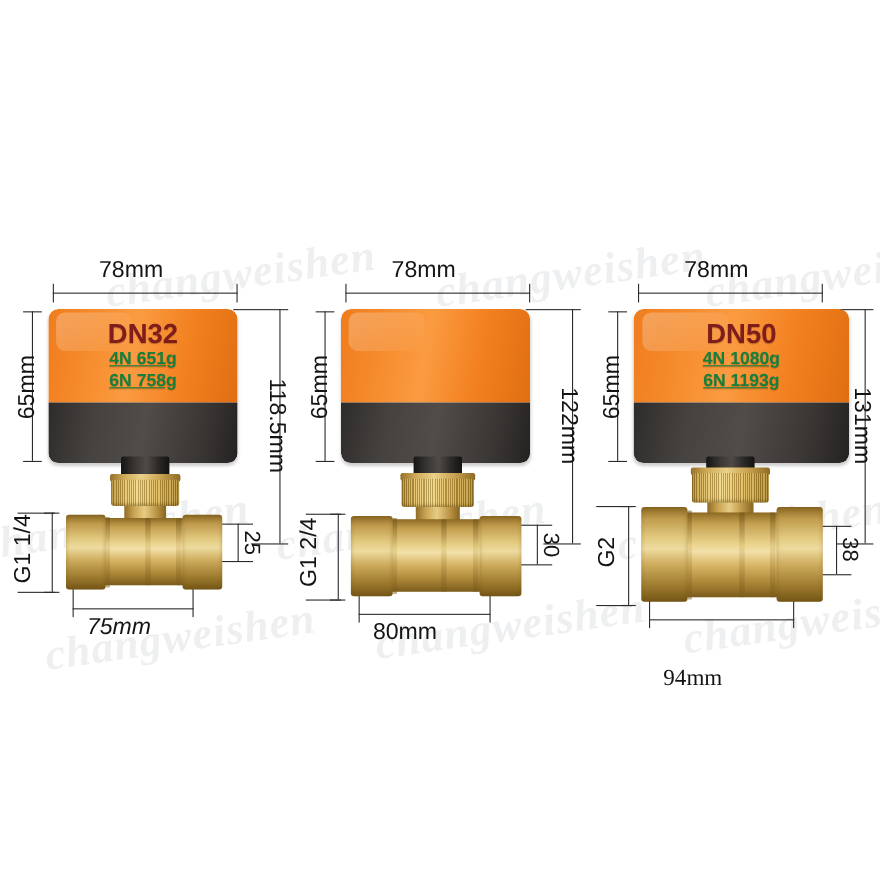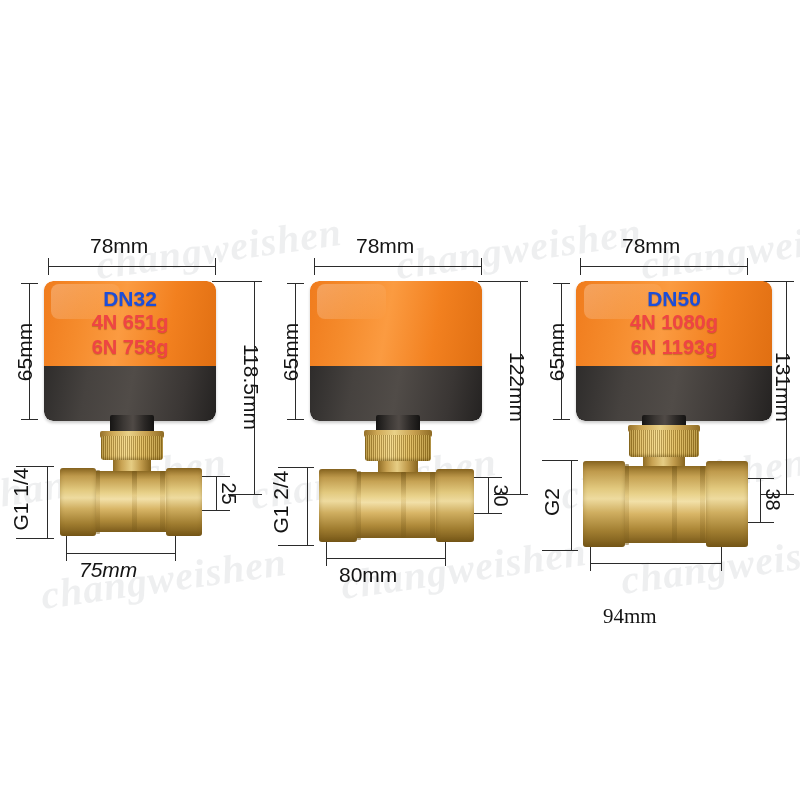--- a/index.html
+++ b/index.html
@@ -92,32 +92,33 @@
     left: 0; top: 0;
     width: 100%;
     height: 61%;
     display: flex;
     flex-direction: column;
     align-items: center;
     justify-content: center;
     z-index: 3;
   }
   .act-dn {
-    color: #1d4ed8;
+    color: #7f1d1d;
     font-weight: 700;
-    font-size: 21px;
+    font-size: 25px;
     line-height: 1.05;
     text-shadow: 0 1px 1px rgba(110,50,0,0.35);
   }
   .act-w {
-    color: #ef4444;
+    color: #15803d;
     font-weight: 700;
-    font-size: 20px;
+    font-size: 16px;
     line-height: 1.22;
     text-shadow: 0 1px 1px rgba(110,50,0,0.35);
+    text-decoration: underline;
   }
 
   
   .stem {
     position: absolute;
     background: linear-gradient(90deg, #161514 0%, #3b3734 30%, #504a46 52%, #2b2826 78%, #141312 100%);
     z-index: 2;
   }
 
   

